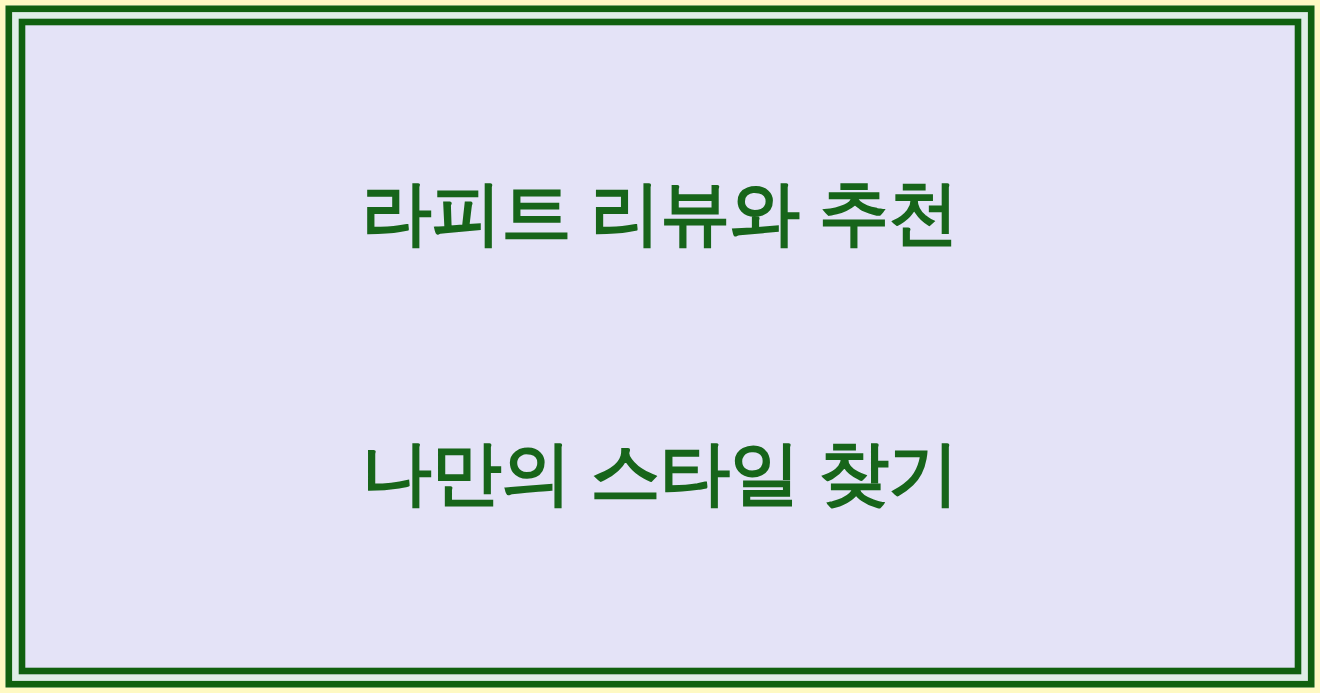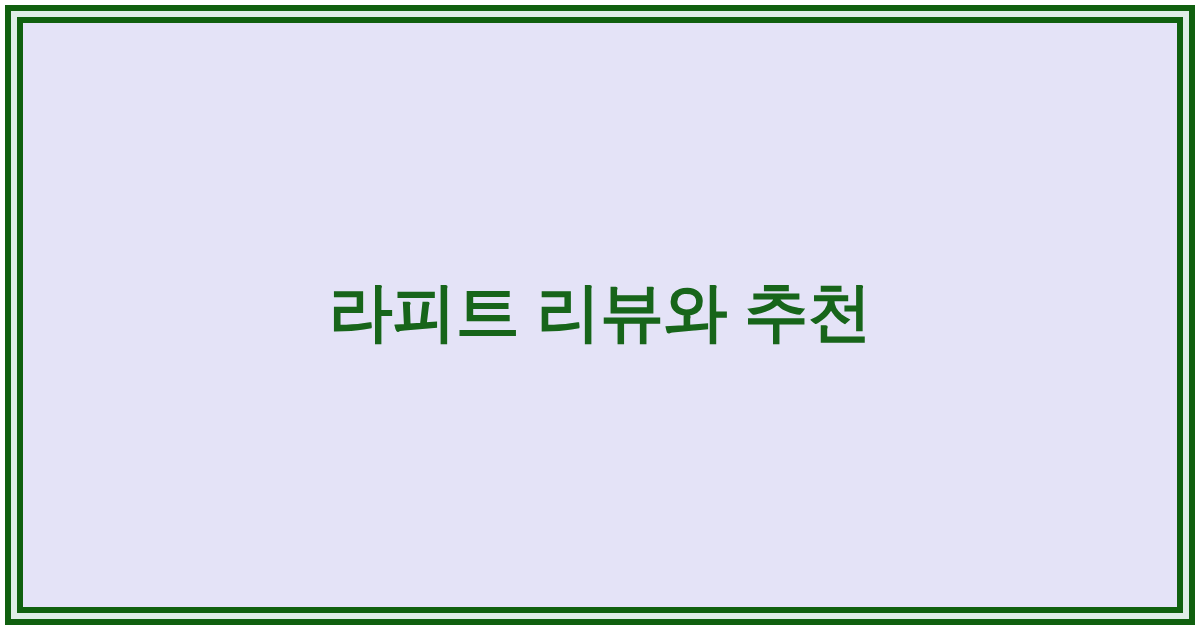--- a/index.html
+++ b/index.html
@@ -15,21 +15,21 @@
     font-family: "Liberation Sans", "DejaVu Sans", sans-serif;
     background: #e4e3f7;
   }
 
   
   .canvas {
     position: relative;
     box-sizing: border-box;
     width: 1200px;
     height: 630px;
-    background: #ffffff;
+    background: #fef9c3;
   }
 
   
   .frame-outer {
     position: absolute;
     box-sizing: border-box;
     left: 5px;
     top: 5px;
     right: 5px;
     bottom: 5px;
@@ -85,16 +85,17 @@
 
 <div class="canvas">
 
   <div class="frame-outer">
     <div class="frame-inner"></div>
   </div>
 
   <div class="content">
     <h1 class="headline">
       <span class="line">라피트 리뷰와 추천</span>
+      <span class="line">나만의 스타일 찾기</span>
     </h1>
   </div>
 
 </div>
 
 </body></html>

